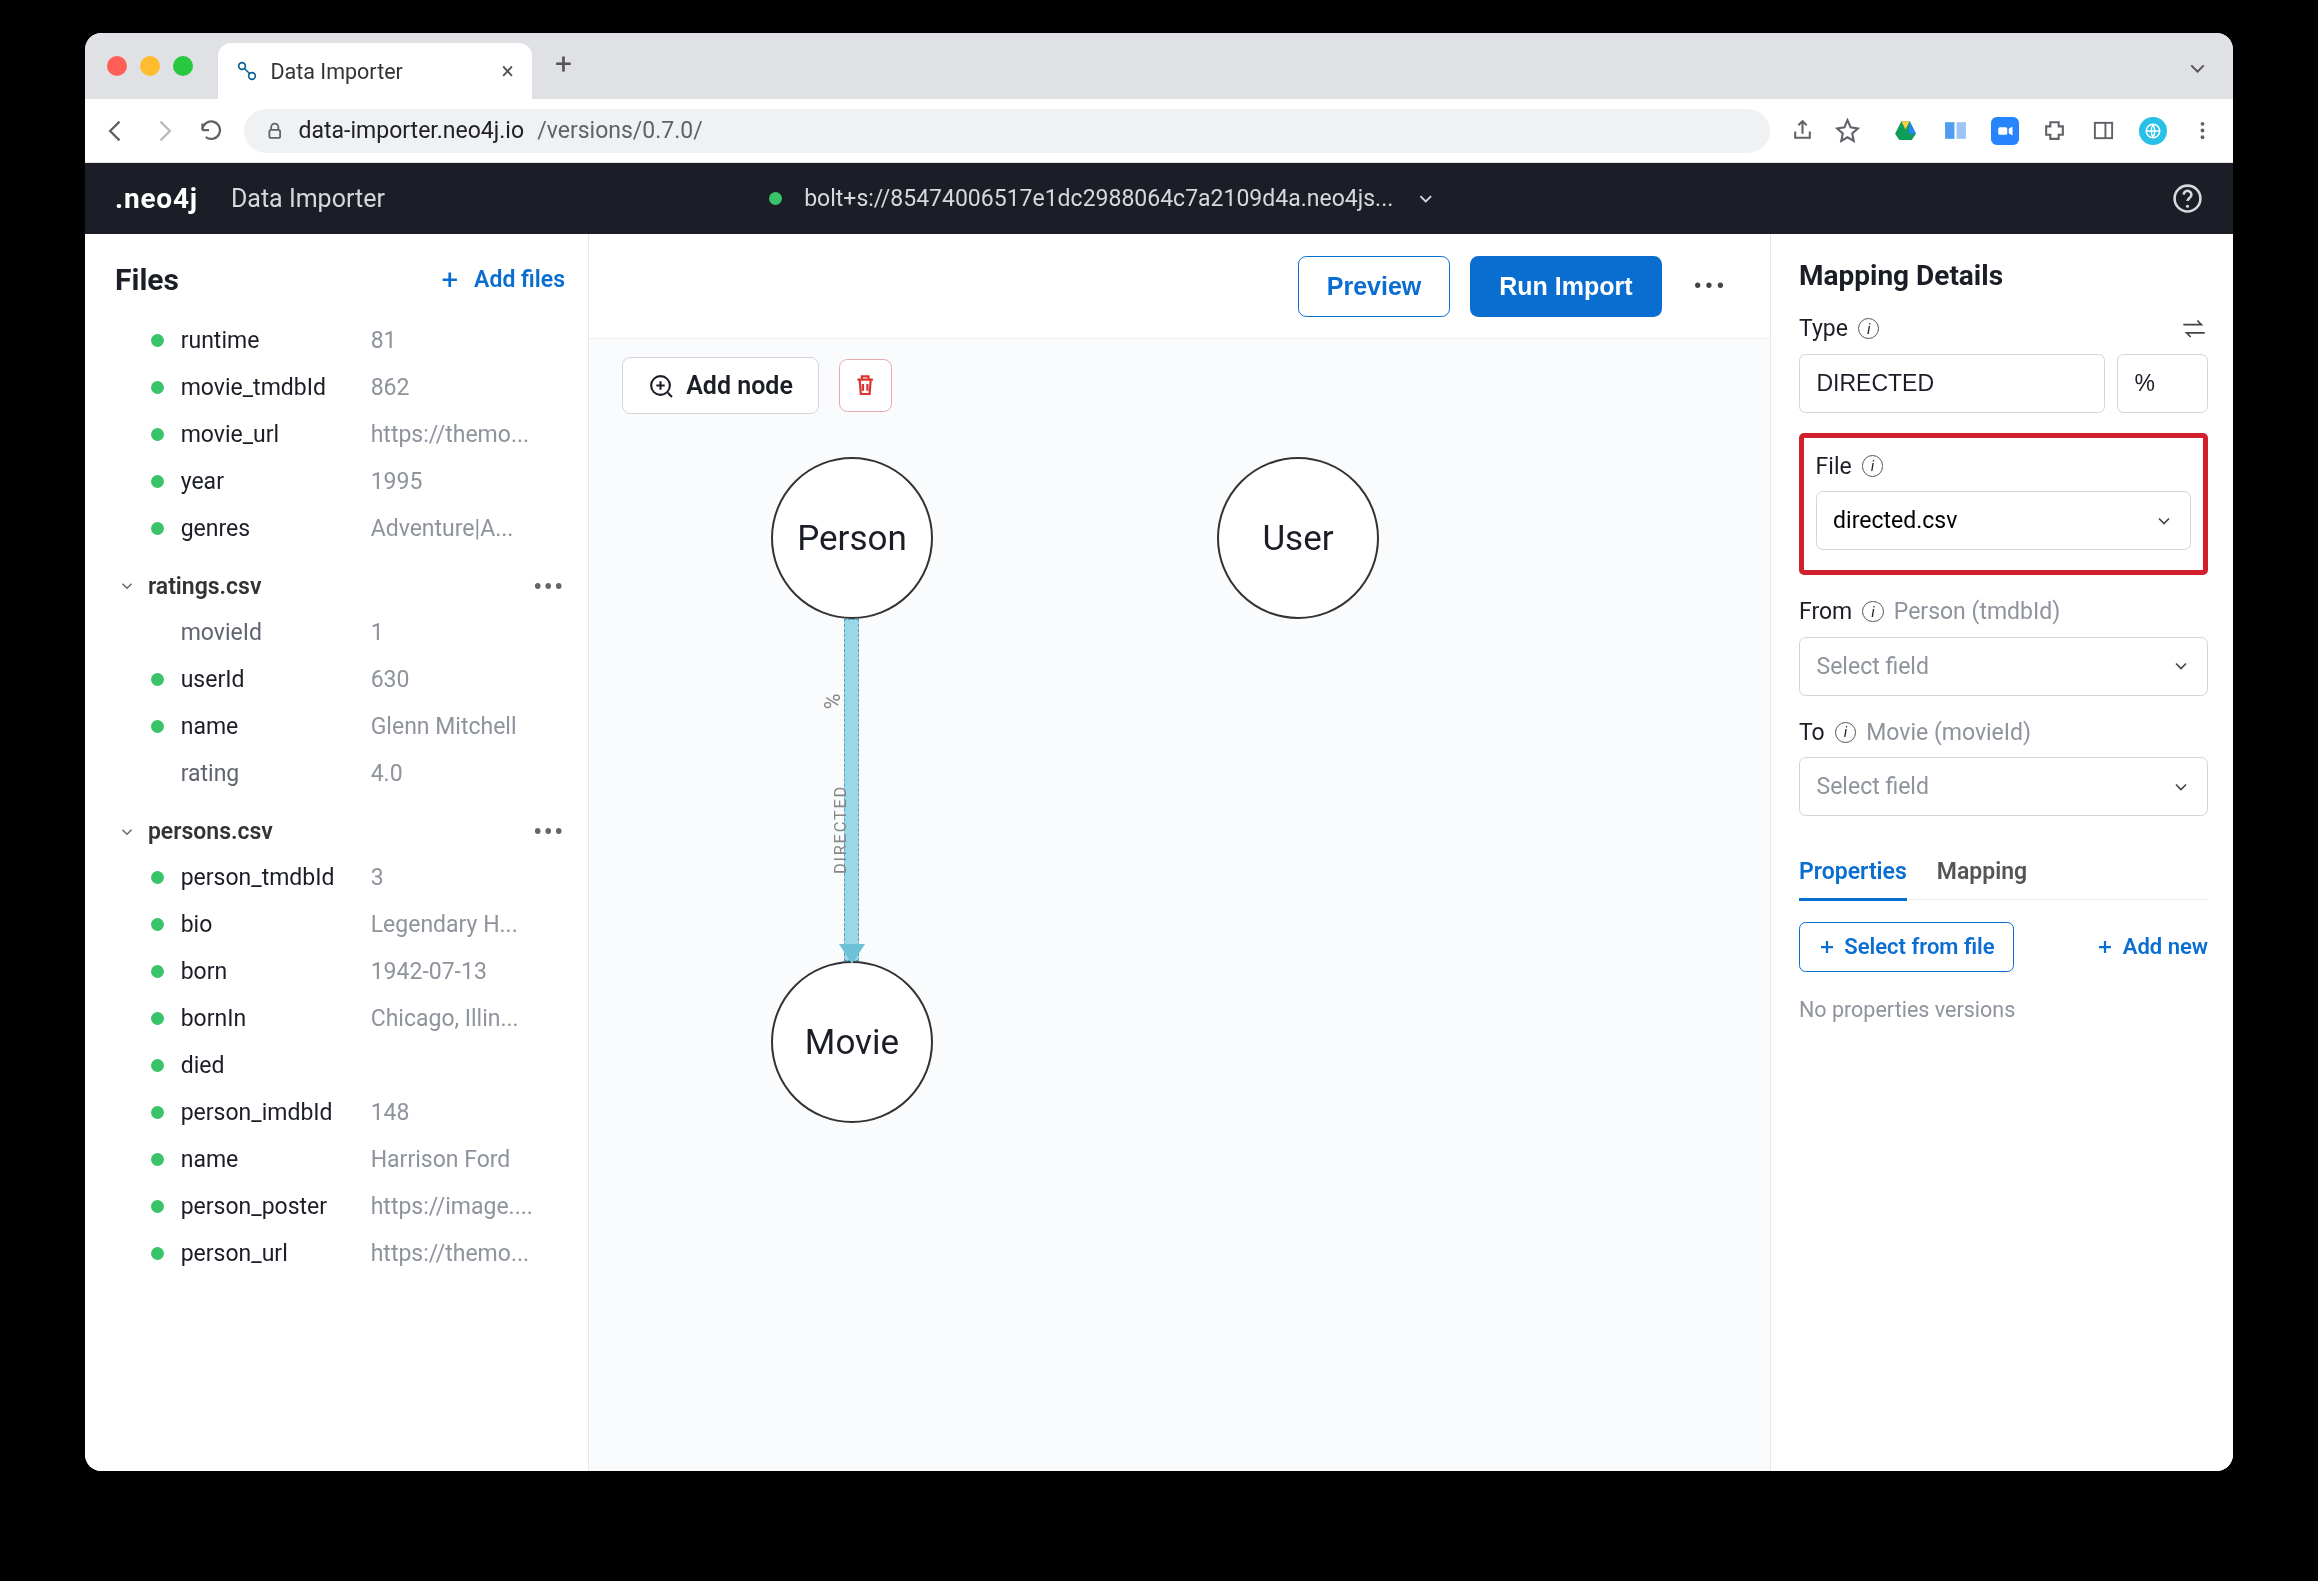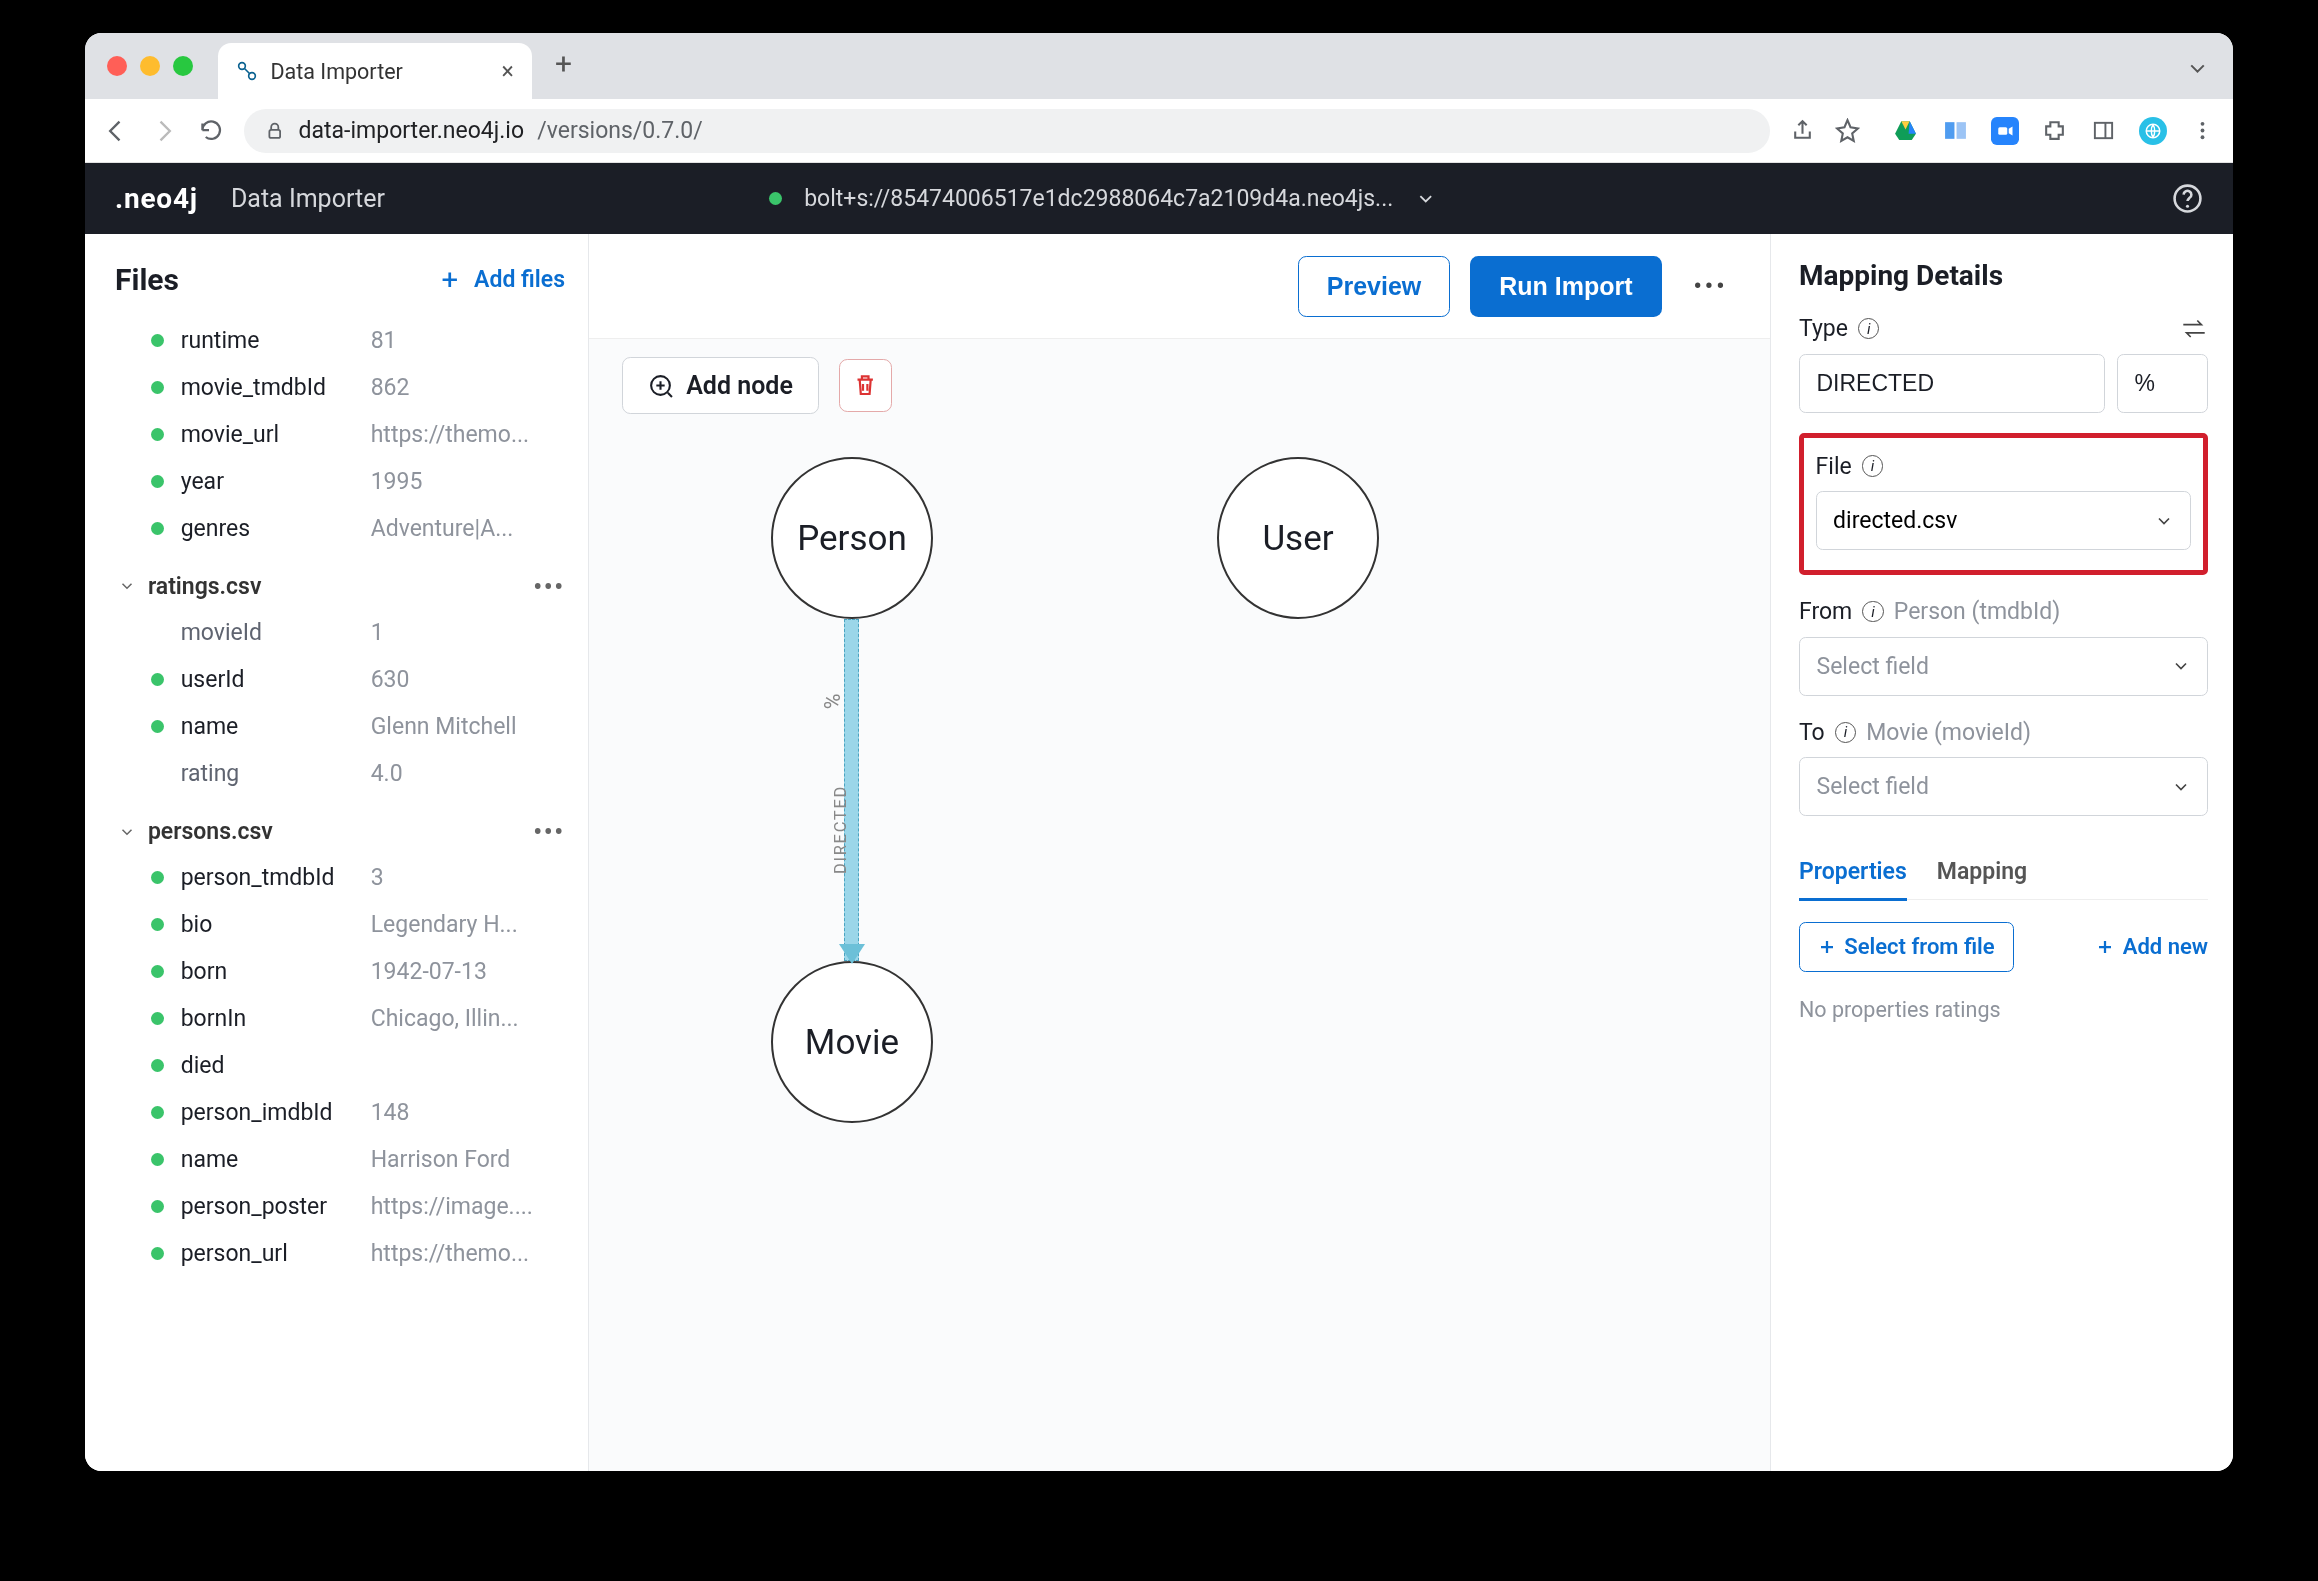--- a/index.html
+++ b/index.html
@@ -533,18 +533,18 @@
           <span>Select from file</span>
         </div>
         <div class="add-new">
           <svg width="18" height="18" viewBox="0 0 24 24">
               <path d="M12 4v16M4 12h16" stroke="#0a6ed1" stroke-width="3"></path>
             </svg>
           <span>Add new</span>
         </div>
       </div>
 
-      <div class="empty-msg">No properties ratings</div>
+      <div class="empty-msg">No properties versions</div>
     </div>
 
   </div>
 </div>
 
 
 </body></html>

